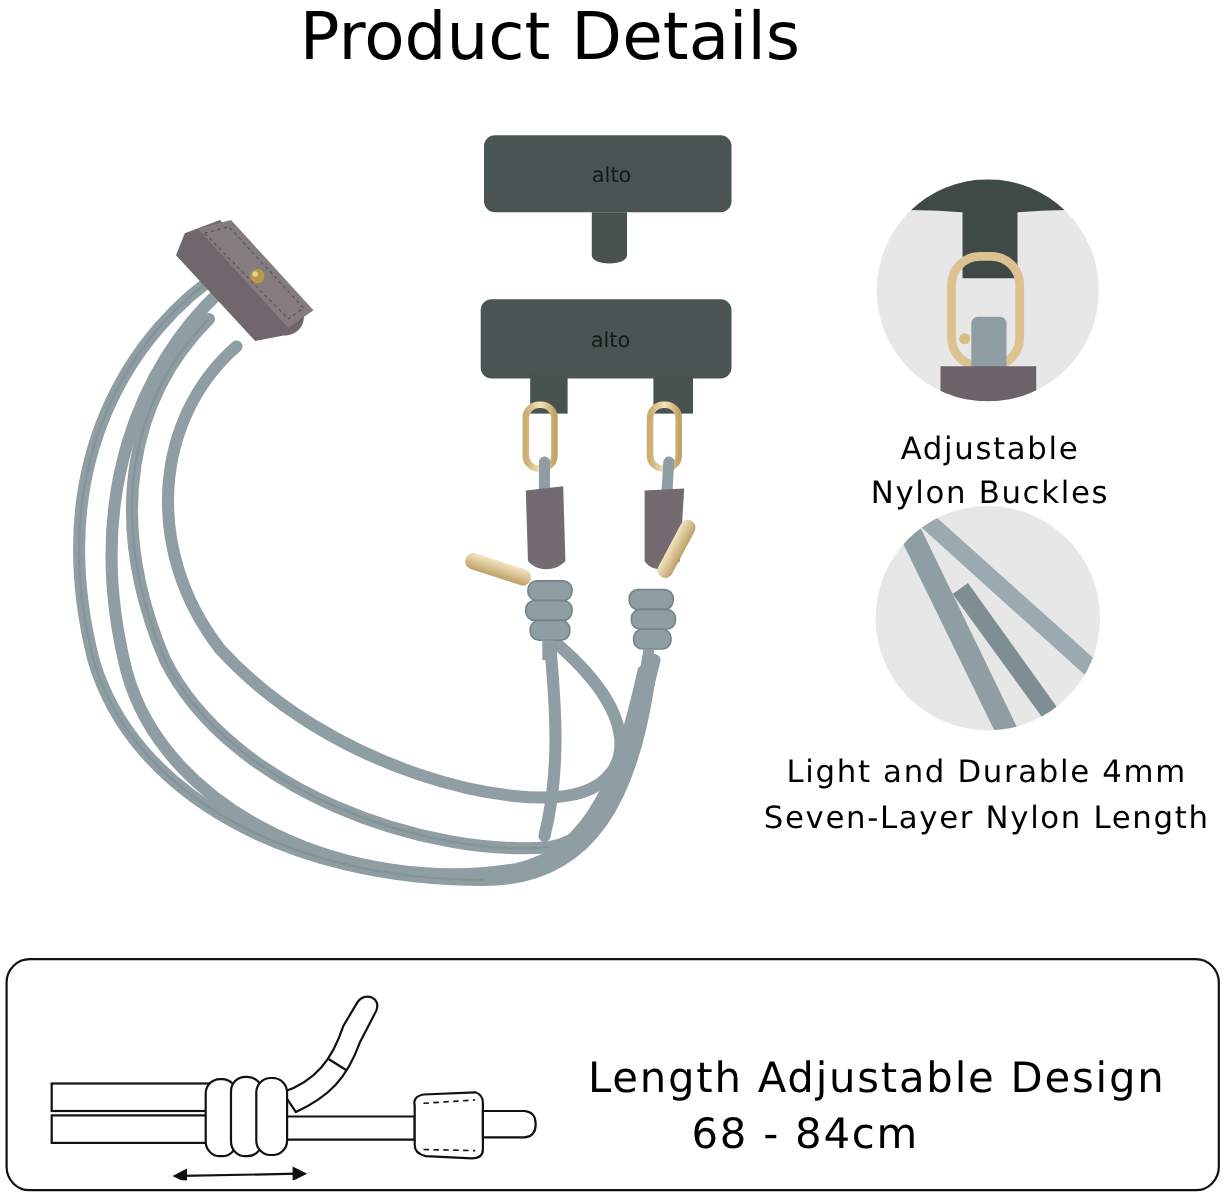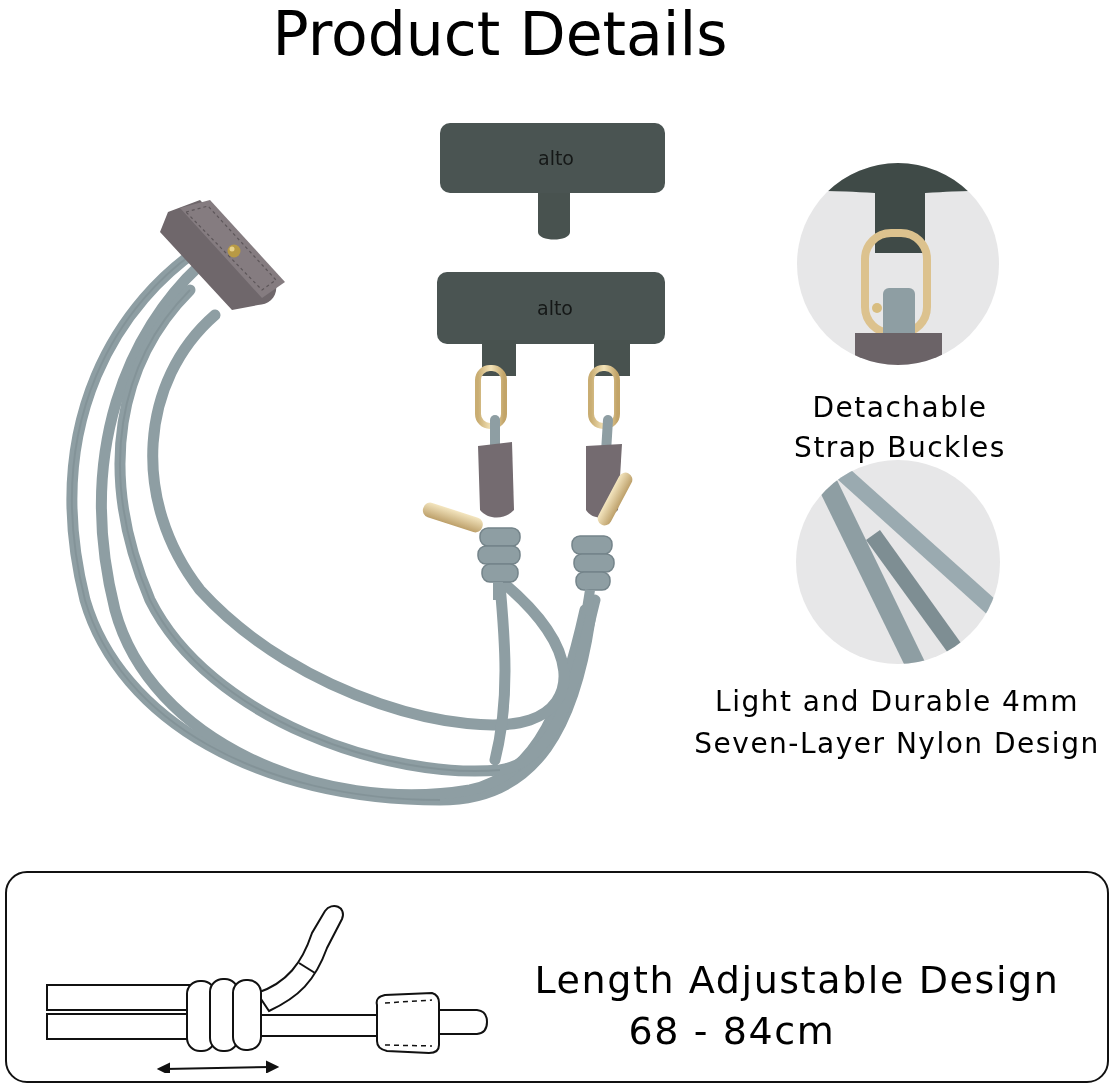--- a/index.html
+++ b/index.html
@@ -111,34 +111,34 @@
 <div class="feature" style="left:780px; top:150px; width:240px; height:320px;">
   <div class="circle" style="left:17px; top:13px; width:202px; height:202px;">
     <svg width="202" height="202" viewBox="0 0 202 202">
       <path d="M30 0 L 172 0 L 172 28 Q 160 28, 128 30 L 128 90 L 78 90 L 78 30 Q 45 28, 30 28 Z" fill="#3f4a47"></path>
       <rect x="68" y="70" width="62" height="100" rx="26" fill="none" stroke="#dcc28e" stroke-width="8"></rect>
       <rect x="86" y="125" width="32" height="55" rx="6" fill="#8e9ea3"></rect>
       <path d="M58 170 L 145 170 L 145 202 L 58 202 Z" fill="#6b6367"></path>
       <circle cx="80" cy="145" r="5" fill="#d8bd80"></circle>
     </svg>
   </div>
-  <div class="label" style="left:0; width:240px; top:238px;">Detachable</div>
-  <div class="label" style="left:0; width:240px; top:278px;">Strap Buckles</div>
+  <div class="label" style="left:0; width:240px; top:238px;">Adjustable</div>
+  <div class="label" style="left:0; width:240px; top:278px;">Nylon Buckles</div>
 </div>
 
 <div class="feature" style="left:680px; top:460px; width:434px; height:310px;text-decoration:underline;">
   <div class="circle" style="left:116px; top:0px; width:204px; height:204px;">
     <svg width="204" height="204" viewBox="0 0 204 204">
       <path d="M22 28 L 40 18 L 130 204 L 108 204 Z" fill="#8e9ea3"></path>
       <path d="M40 18 L 55 10 L 200 140 L 195 158 Z" fill="#9aaab0"></path>
       <path d="M70 80 L 84 70 L 180 204 L 160 204 Z" fill="#7e8e93"></path>
     </svg>
   </div>
   <div class="label" style="left:0; width:434px; top:222px;">Light and Durable 4mm</div>
-  <div class="label" style="left:0; width:434px; top:264px;">Seven-Layer Nylon Design</div>
+  <div class="label" style="left:0; width:434px; top:264px;">Seven-Layer Nylon Length</div>
 </div>
 
 <div class="adjust-box">
   <svg style="position:absolute; left:30px; top:20px;" width="460" height="180" viewBox="0 0 460 180">
     <g fill="#fff" stroke="#111" stroke-width="2">
 
       <path d="M220 100 C 250 90, 265 70, 275 40 L 288 18 C 295 8, 310 14, 305 26 L 290 55 C 278 88, 262 104, 232 118 Z"></path>
       <line x1="262" y1="70" x2="278" y2="80"></line>
 
       <rect x="10" y="92" width="165" height="25"></rect>

